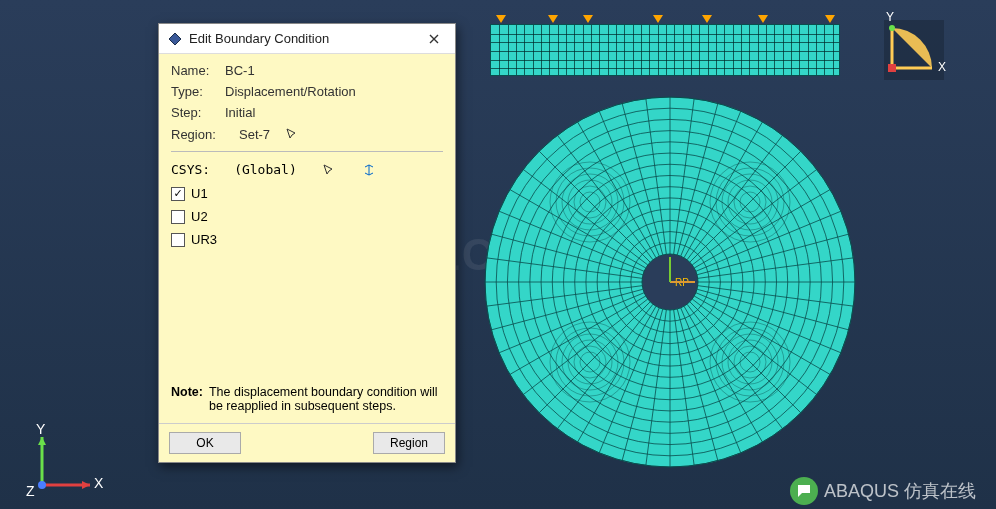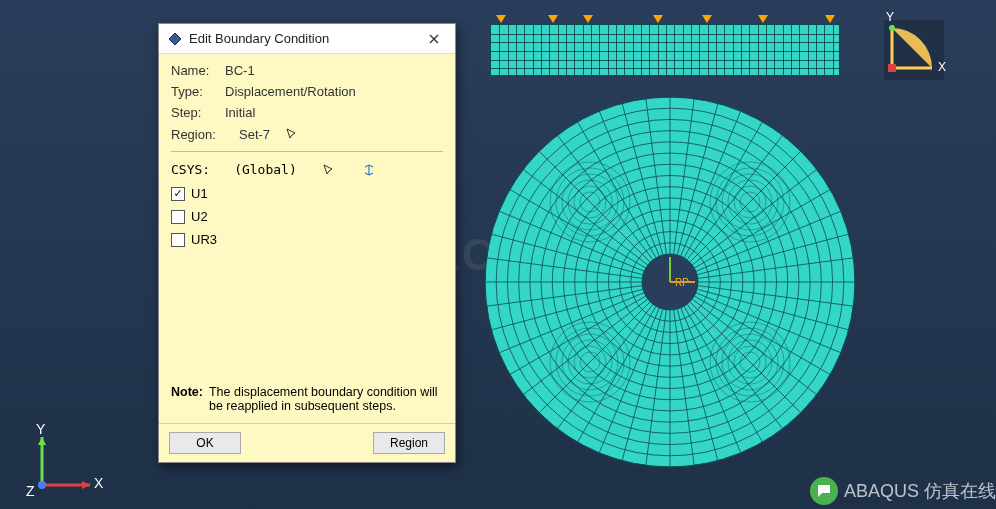--- a/index.html
+++ b/index.html
@@ -121,21 +121,21 @@
     position: absolute;
     left: 50%; top: 50%;
     transform: translate(-50%,-50%);
     font-size: 44px; font-weight: bold;
     color: rgba(255,255,255,.08);
     letter-spacing: 2px;
     pointer-events: none;
   }
   .footer-brand {
     position: absolute;
-    right: 0; bottom: 4px;
+    right: 20px; bottom: 4px;
     font-size: 18px;
     color: rgba(255,255,255,.7);
     font-family: Arial;
     display: flex; align-items: center; gap: 6px;
   }
   .chat-bubble {
     width: 28px; height: 28px;
     border-radius: 50%;
     background: #4caf50;
     display: flex; align-items: center; justify-content: center;

